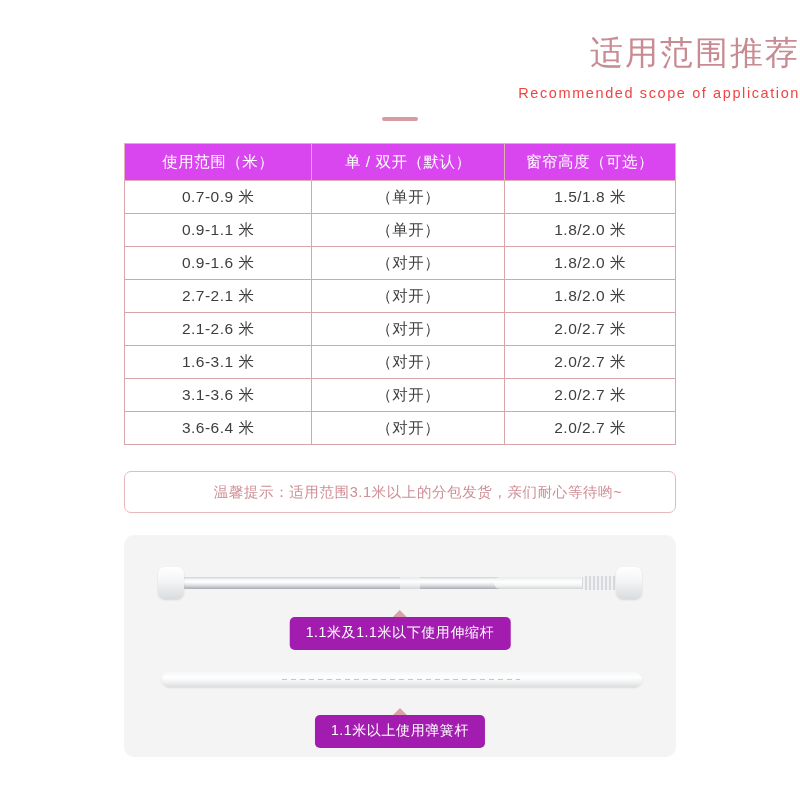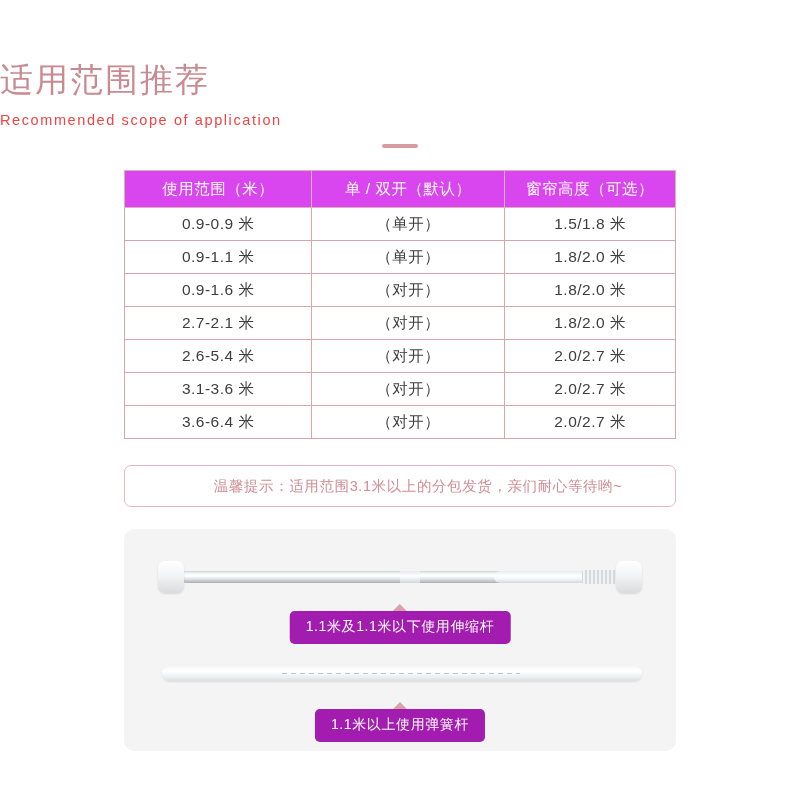--- a/index.html
+++ b/index.html
@@ -17,22 +17,21 @@
     position: relative;
     width: 800px;
     height: 800px;
     box-sizing: border-box;
     overflow: hidden;
   }
 
   
   .header {
     padding-top: 32px;
-    text-align: left;
-    margin-top: 27px;
+    text-align: right;
   }
   .title-cn {
     font-size: 33px;
     letter-spacing: 2px;
     color: #c98b92;
     font-weight: 400;
     line-height: 1.25;
   }
   .title-en {
     margin-top: 12px;
@@ -245,41 +244,46 @@
       </colgroup>
       <thead>
         <tr>
           <th>使用范围（米）</th>
           <th>单 / 双开（默认）</th>
           <th>窗帘高度（可选）</th>
         </tr>
       </thead>
       <tbody>
         <tr>
-          <td>0.9-0.9 米</td>
+          <td>0.7-0.9 米</td>
           <td>（单开）</td>
           <td>1.5/1.8 米</td>
         </tr>
         <tr>
           <td>0.9-1.1 米</td>
           <td>（单开）</td>
           <td>1.8/2.0 米</td>
         </tr>
         <tr>
           <td>0.9-1.6 米</td>
           <td>（对开）</td>
           <td>1.8/2.0 米</td>
         </tr>
         <tr>
           <td>2.7-2.1 米</td>
           <td>（对开）</td>
           <td>1.8/2.0 米</td>
         </tr>
         <tr>
-          <td>2.6-5.4 米</td>
+          <td>2.1-2.6 米</td>
+          <td>（对开）</td>
+          <td>2.0/2.7 米</td>
+        </tr>
+        <tr>
+          <td>1.6-3.1 米</td>
           <td>（对开）</td>
           <td>2.0/2.7 米</td>
         </tr>
         <tr>
           <td>3.1-3.6 米</td>
           <td>（对开）</td>
           <td>2.0/2.7 米</td>
         </tr>
         <tr>
           <td>3.6-6.4 米</td>

